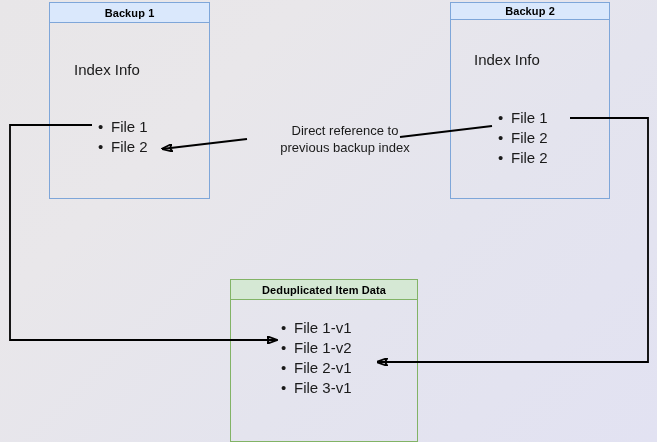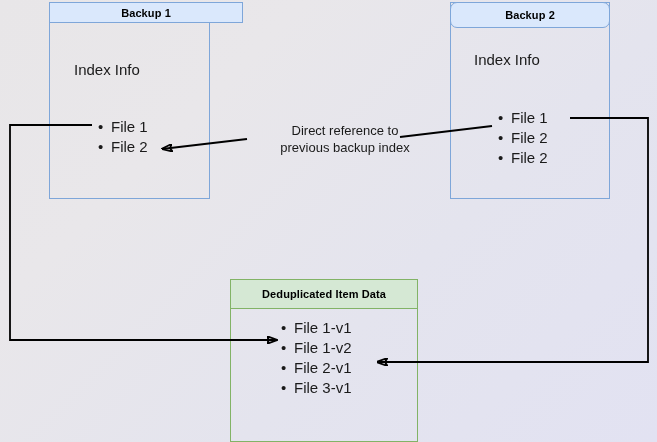--- a/index.html
+++ b/index.html
@@ -101,42 +101,42 @@
     stroke: #000000;
     stroke-width: 1.8;
   }
 </style>
 </head>
 <body>
 
 <div id="canvas">
 
   <div class="box" style="left:49px; top:2px; width:161px; height:197px;"></div>
-  <div class="box-header" style="left:49px; top:2px; width:194px; height:21px;">
+  <div class="box-header" style="left:49px; top:2px; width:161px; height:21px;">
     <span>Backup 1</span>
   </div>
   <div class="box-label" style="left:74px; top:61px;">Index Info</div>
   <ul class="bullets" style="left:95px; top:117px;">
     <li>File 1</li>
     <li>File 2</li>
   </ul>
 
   <div class="box" style="left:450px; top:2px; width:160px; height:197px;"></div>
-  <div class="box-header" style="left:450px; top:2px; width:160px; height:26px;border-radius:7px;">
+  <div class="box-header" style="left:450px; top:2px; width:160px; height:18px;">
     <span>Backup 2</span>
   </div>
   <div class="box-label" style="left:474px; top:51px;">Index Info</div>
   <ul class="bullets" style="left:495px; top:108px;">
     <li>File 1</li>
     <li>File 2</li>
     <li>File 2</li>
   </ul>
 
   <div class="box green" style="left:230px; top:279px; width:188px; height:163px;"></div>
-  <div class="box-header green" style="left:230px; top:279px; width:188px; height:30px;">
+  <div class="box-header green" style="left:230px; top:279px; width:188px; height:21px;">
     <span>Deduplicated Item Data</span>
   </div>
   <ul class="bullets" style="left:278px; top:318px;">
     <li>File 1-v1</li>
     <li>File 1-v2</li>
     <li>File 2-v1</li>
     <li>File 3-v1</li>
   </ul>
 
   <div class="edge-label" style="left:264px; top:122px; width:162px;">

